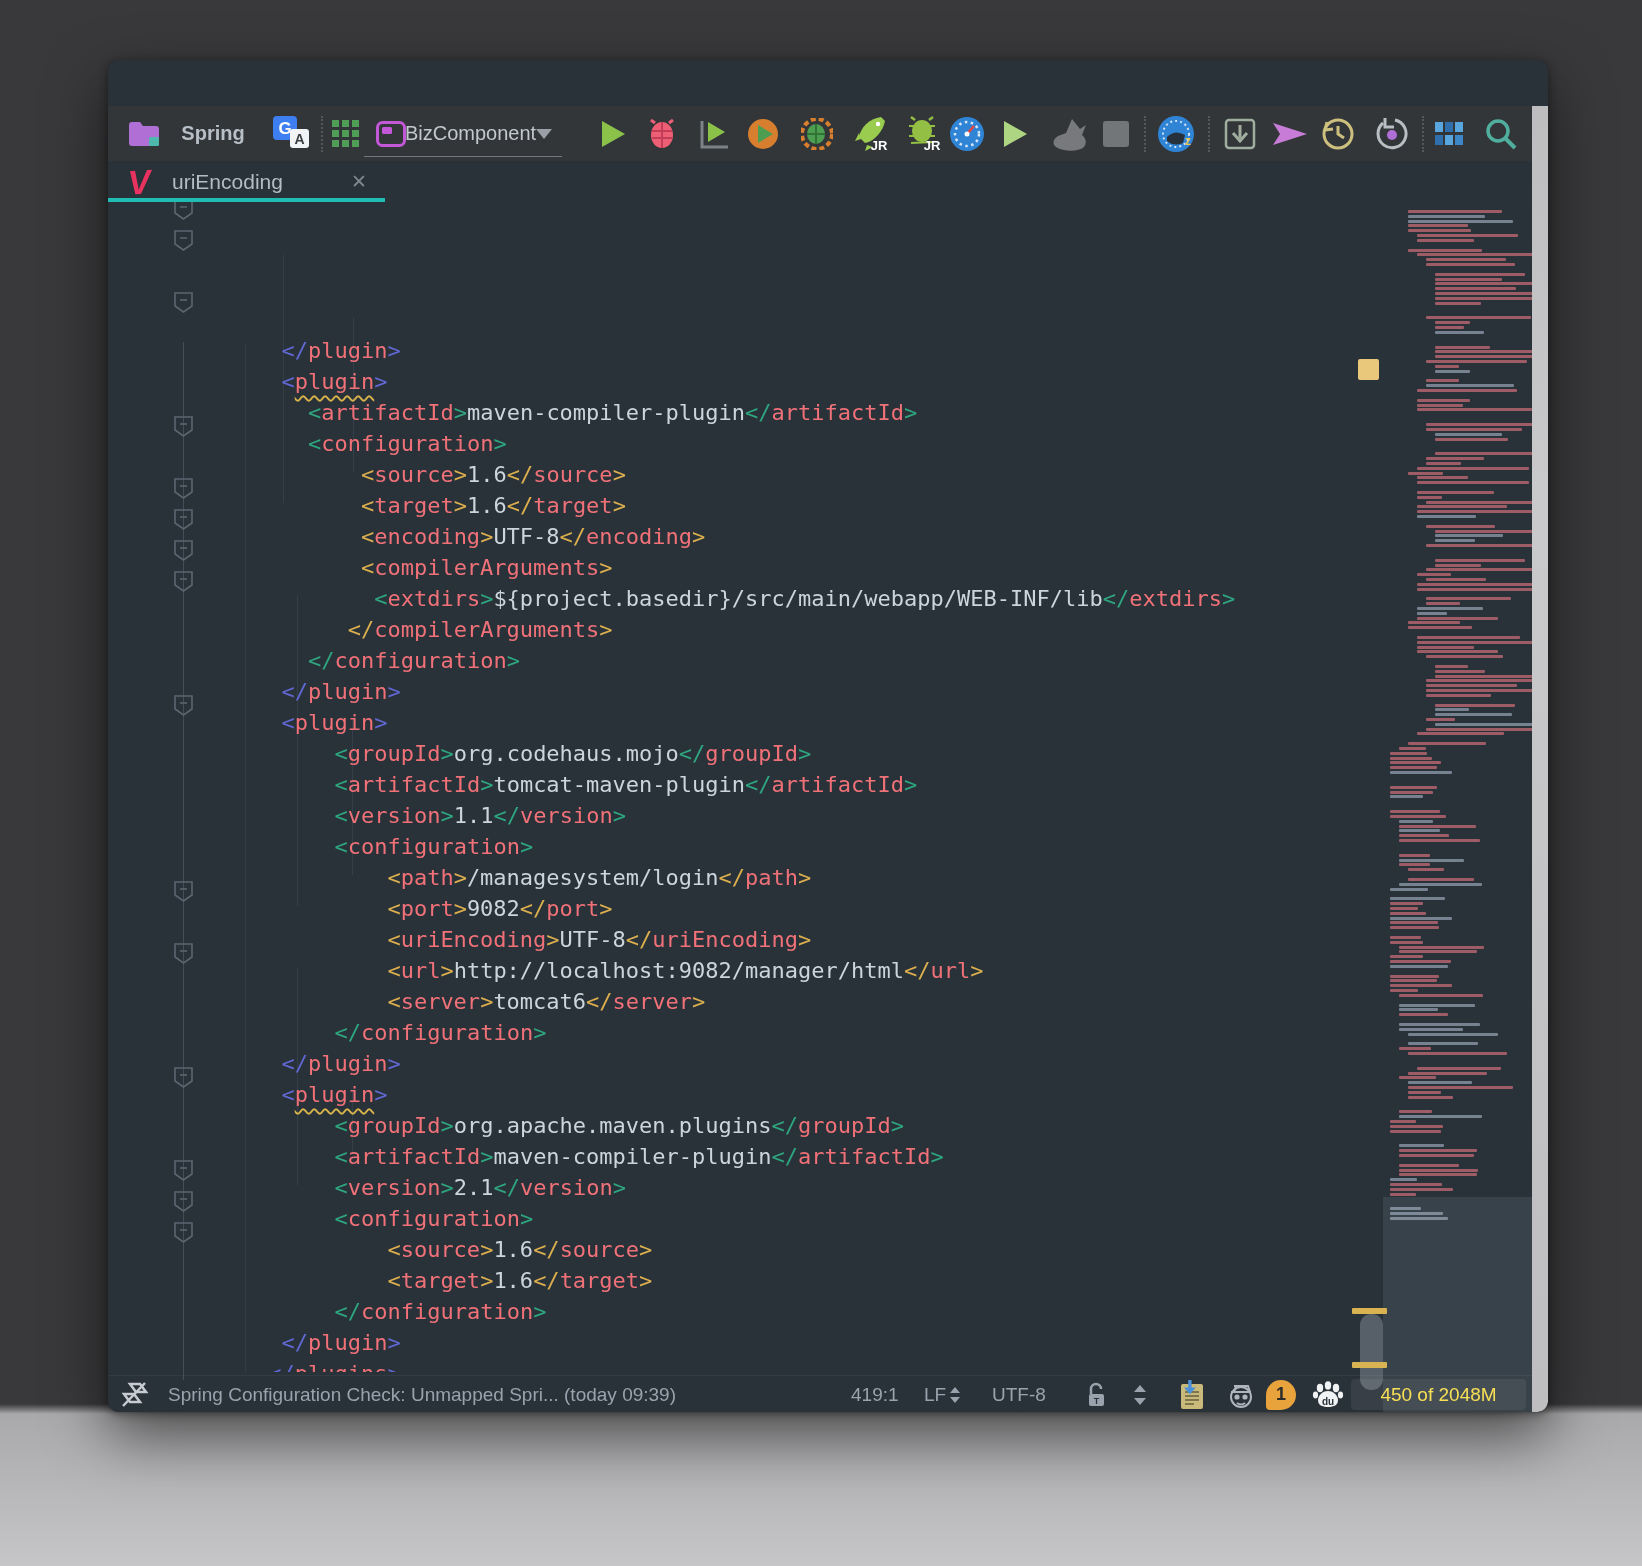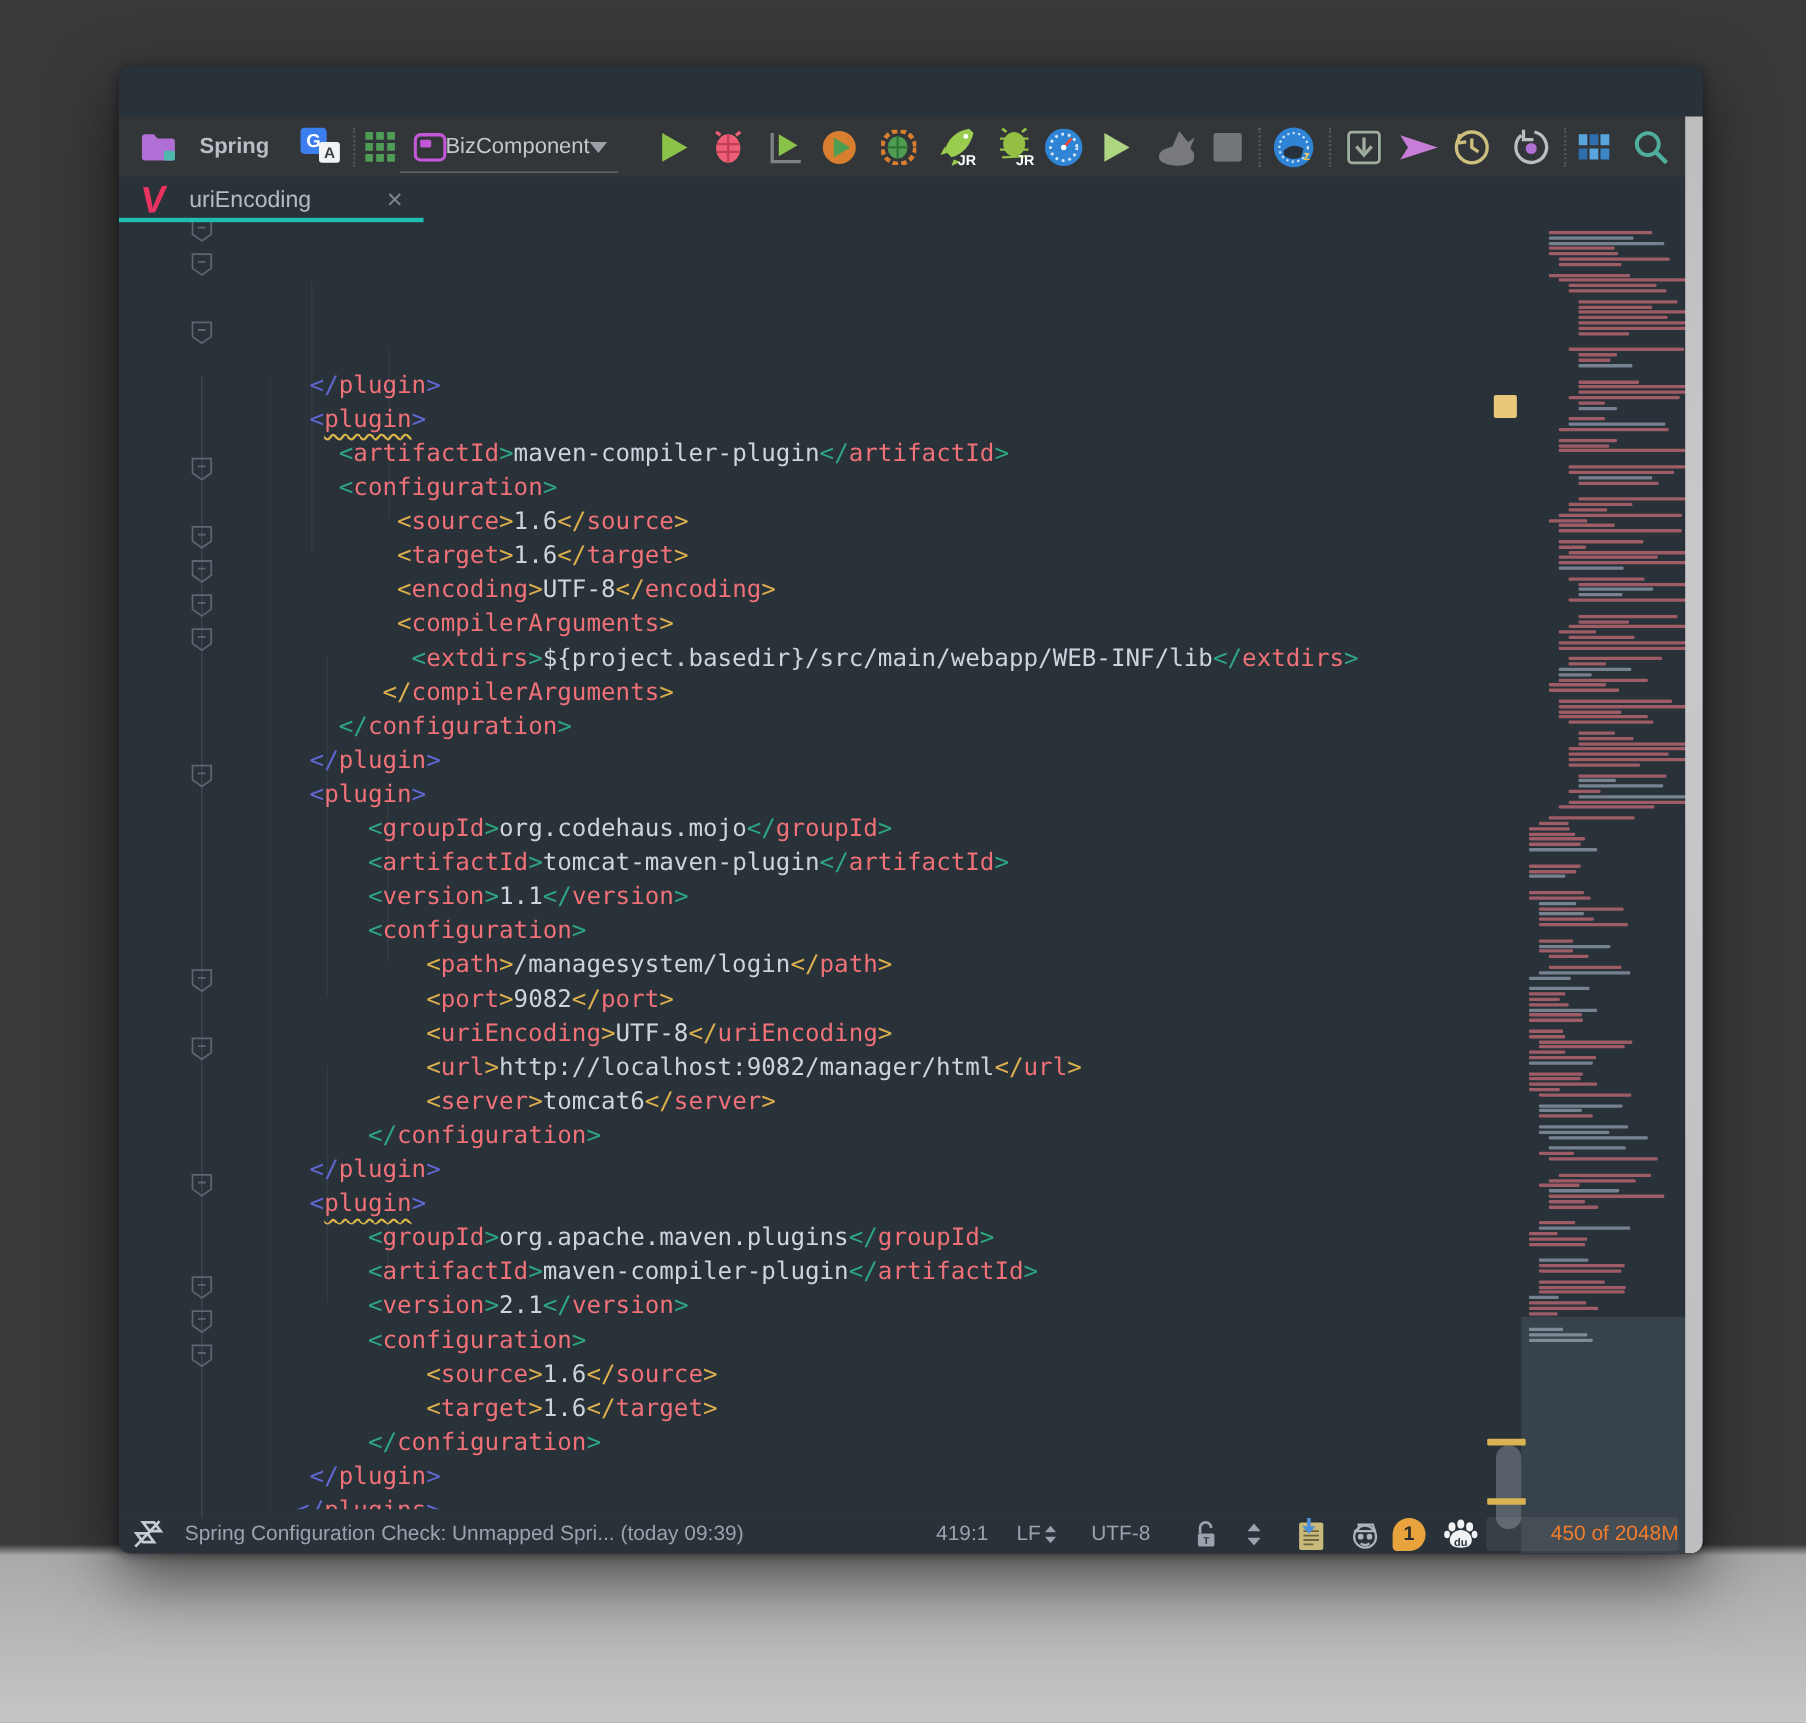--- a/index.html
+++ b/index.html
@@ -61,21 +61,21 @@
     background:linear-gradient(180deg,#bdbdc0 0%,#c9c9cc 30%,#bebec1 100%);z-index:7;border-radius:0 0 10px 0;}
   
   .toolstrip{position:absolute;left:0;top:1212px;right:0;height:103px;background:#293139;}
   .tool-tab{position:absolute;top:24px;height:60px;display:flex;align-items:center;justify-content:center;font-size:20px;color:#a8b1bb;}
   .tool-tab.active{color:#c7cfd8;}
   .tool-tab.active::before{content:"";position:absolute;left:0;right:0;top:0;height:5px;background:#1fbdb3;}
   
   .statusbar{position:absolute;left:0;top:1315px;right:0;height:37px;background:#293139;border-top:1px solid rgba(255,255,255,.05);border-radius:0 0 11px 11px;font-size:19px;color:#9aa3ad;}
   .st{position:absolute;top:0;height:37px;display:flex;align-items:center;}
   .mem-pill{position:absolute;left:1243px;top:3px;width:175px;height:31px;background:rgba(255,255,255,.07);border-radius:4px;
-    display:flex;align-items:center;justify-content:flex-end;color:#f97316;}
+    display:flex;align-items:center;justify-content:center;color:#fde047;}
   .badge1{width:30px;height:30px;border-radius:50% 50% 50% 4px;background:#e8a33d;color:#2b2b2b;font-weight:bold;font-size:18px;
     display:flex;align-items:center;justify-content:center;}
   svg{display:block;}
 </style>
 </head>
 <body>
 
 <div class="window">
 
 

